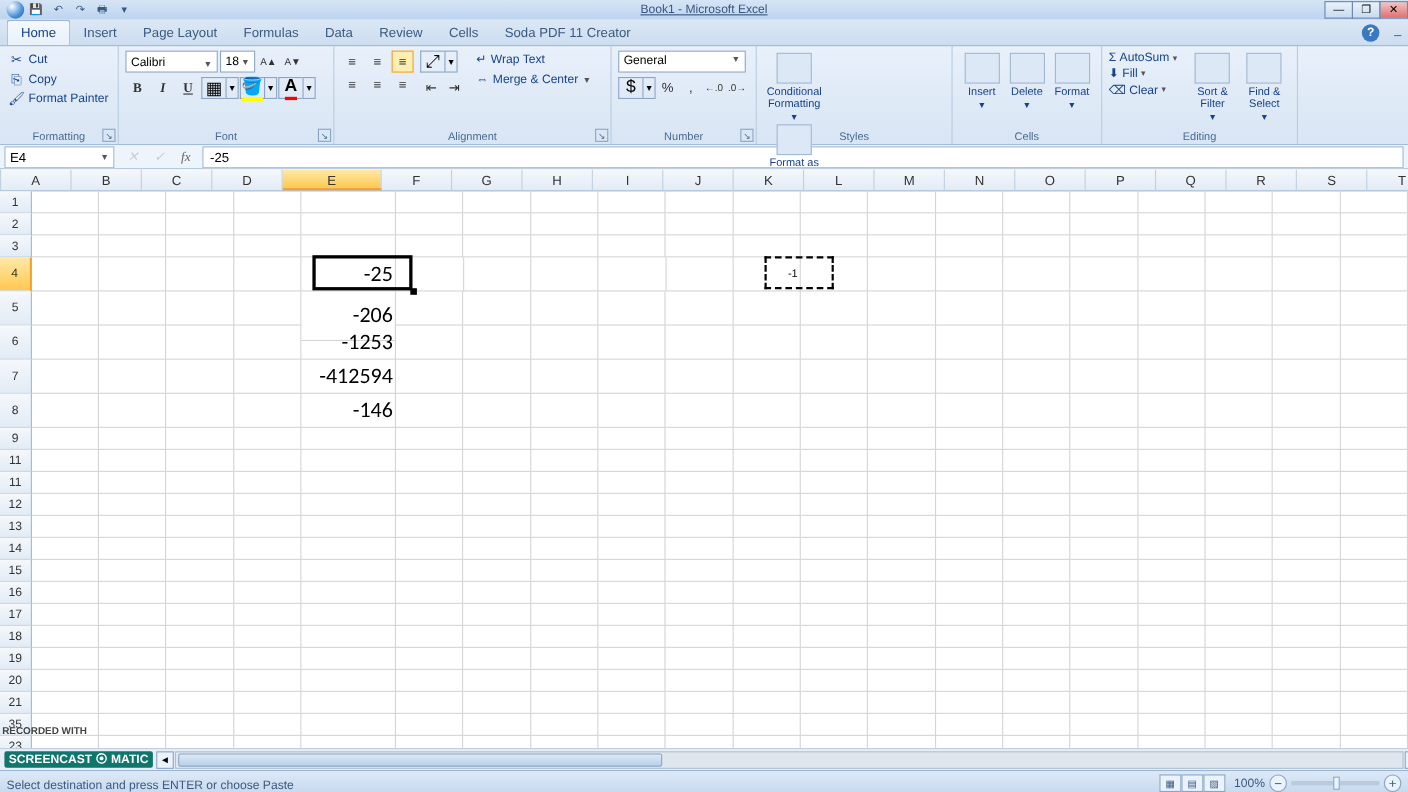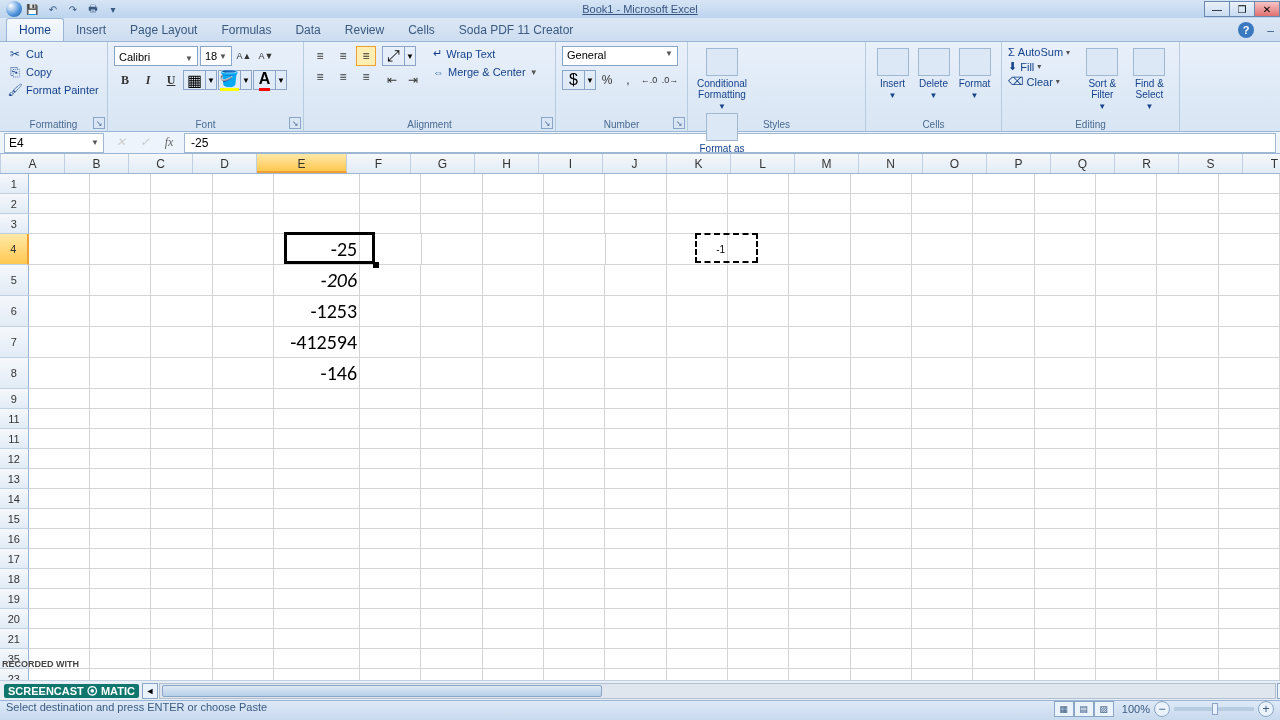--- a/index.html
+++ b/index.html
@@ -87,21 +87,21 @@
 .fill-handle { position:absolute; width:6px; height:6px; background:#000; }
 .marching { position:absolute; border:2px dashed #000; pointer-events:none; }
 
 
 .hscroll-row { height:20px; background:#e8eef6; border-top:1px solid #c0d0e0; display:flex; align-items:center; position:relative; }
 .watermark { position:absolute; left:2px; top:-22px; font-size:11px; color:#333; text-shadow:0 0 2px #fff; font-weight:bold; }
 .sheet-area { display:flex; align-items:center; font-size:11px; gap:2px; padding-left:4px; color:#555; }
 .hs-track { flex:1; height:16px; background:#e0e6ee; margin:0 4px 0 20px; border:1px solid #b0c0d0; position:relative; }
 .hs-thumb { position:absolute; left:2px; top:1px; height:12px; width:440px; background:linear-gradient(#dce8f5,#b8d0e8); border:1px solid #8aa5c5; border-radius:2px; }
 
-.status { height:20px; background:linear-gradient(#dde9f7,#c8daee); border-top:1px solid #9ab5d6; display:flex; align-items:flex-start; font-size:11px; color:#3a5a80; padding:0 6px; }
+.status { height:20px; background:linear-gradient(#dde9f7,#c8daee); border-top:1px solid #9ab5d6; display:flex; align-items:flex-end; font-size:11px; color:#3a5a80; padding:0 6px; }
 .status .msg { flex:0 0 auto; }
 .status .spacer { flex:1; }
 .view-btns { display:flex; gap:0; }
 .view-btn { width:20px; height:16px; border:1px solid #8aa5c5; background:#eaf2fb; display:flex; align-items:center; justify-content:center; font-size:9px; }
 .zoom { display:flex; align-items:center; gap:4px; margin-left:8px; }
 .zoom .zb { width:16px; height:16px; border:1px solid #8aa5c5; border-radius:50%; display:flex; align-items:center; justify-content:center; font-size:12px; background:#eaf2fb; }
 .zoom .ztrack { width:80px; height:4px; background:#b8cce0; position:relative; }
 .zoom .zthumb { position:absolute; left:38px; top:-4px; width:6px; height:12px; background:#eaf2fb; border:1px solid #8aa5c5; }
 </style>
 </head>
@@ -459,21 +459,21 @@
         <div class="cell" style="height: 31px;"></div>
         <div class="cell" style="height: 31px;"></div>
         <div class="cell" style="height: 31px;"></div>
       </div>
       <div class="row tall">
         <div class="row-h">5</div>
         <div class="cell" style="height: 31px;"></div>
         <div class="cell" style="height: 31px;"></div>
         <div class="cell" style="height: 31px;"></div>
         <div class="cell" style="height: 31px;"></div>
-        <div class="cell wide" style="height: 31px; font-style: italic;">-206</div>
+        <div class="cell wide" style="height: 45px;">-206</div>
         <div class="cell" style="height: 31px;"></div>
         <div class="cell" style="height: 31px;"></div>
         <div class="cell" style="height: 31px;"></div>
         <div class="cell" style="height: 31px;"></div>
         <div class="cell" style="height: 31px;"></div>
         <div class="cell" style="height: 31px;"></div>
         <div class="cell" style="height: 31px;"></div>
         <div class="cell" style="height: 31px;"></div>
         <div class="cell" style="height: 31px;"></div>
         <div class="cell" style="height: 31px;"></div>

